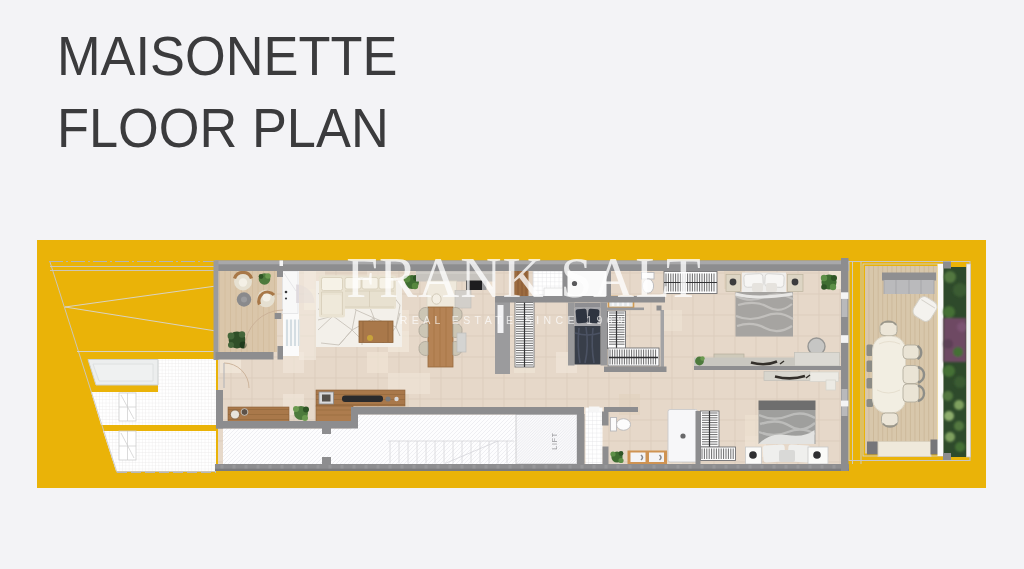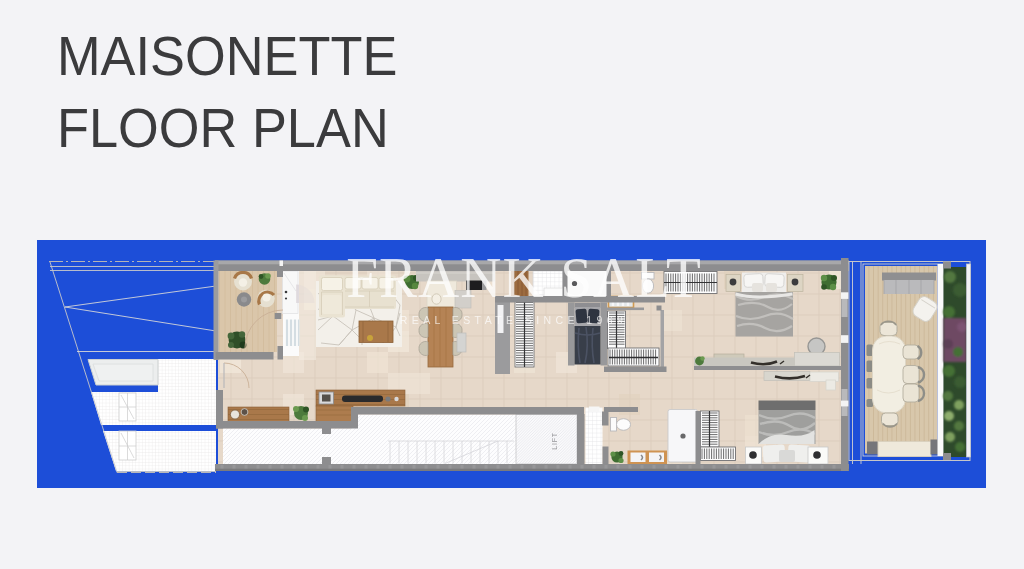--- a/index.html
+++ b/index.html
@@ -1,20 +1,20 @@
 <!DOCTYPE html>
 <html><head>
 <meta charset="utf-8">
 <style>
   html,body{margin:0;padding:0;}
   body{width:1024px;height:569px;background:#f3f3f6;overflow:hidden;position:relative;
        font-family:"Liberation Sans", sans-serif;}
   .title{position:absolute;left:57px;top:20px;color:#3b3b3d;font-size:56px;line-height:71.5px;
        font-weight:400;letter-spacing:0px;transform:scaleX(0.935);transform-origin:left top;}
-  .panel{position:absolute;left:37px;top:240px;width:949px;height:248px;background:#1d4ed8;}
+  .panel{position:absolute;left:37px;top:240px;width:949px;height:248px;background:#eab308;}
   svg{position:absolute;left:0;top:0;filter:blur(0.4px);}
 </style>
 </head>
 <body>
 
 <div class="title">MAISONETTE<br>FLOOR PLAN</div>
 
 <div class="panel">
 <svg width="949" height="248" viewBox="37 240 949 248">
 <defs>

